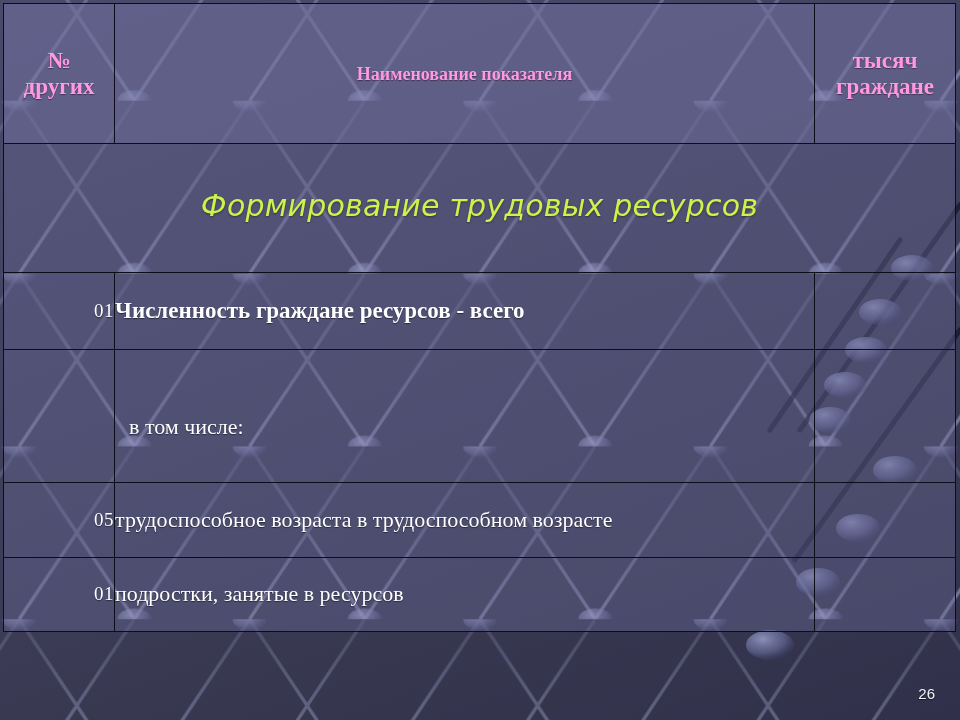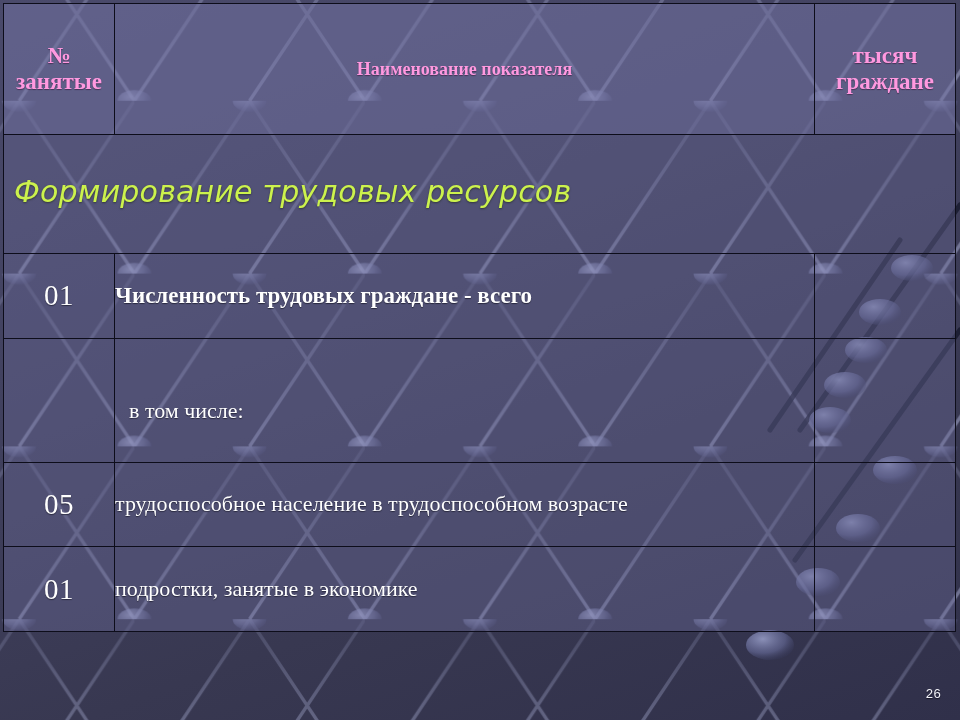--- a/index.html
+++ b/index.html
@@ -74,36 +74,37 @@
     line-height:1.12;
     text-shadow:0 1px 1px rgba(40,0,30,.45);
   }
   .hdr-num   { font-size:23px; }
   .hdr-name  { font-size:18px; }
   .hdr-val   { font-size:23px; }
 
   
   tr.title-row td {
     background:rgba(105,105,150,0.40);
+    text-align:center;
     padding:4px 10px 8px 10px;
   }
   .section-title {
     font-family:"DejaVu Sans", sans-serif;
     font-style:italic;
     font-size:30px;
     color:#ccf24d;
     letter-spacing:.2px;
     text-shadow:0 1px 2px rgba(20,30,0,.5);
   }
 
   
   td.num {
-    text-align:center;
+    text-align:right;
     color:#ffffff;
-    font-size:29px;
+    font-size:19px;
     letter-spacing:.5px;
     text-shadow:0 1px 1px rgba(0,0,10,.5);
     margin-left:12px;
   }
   td.name {
     color:#ffffff;
     font-size:22px;
     line-height:1.22;
     padding:5px 14px 5px 14px;
     text-align:justify;
@@ -113,24 +114,24 @@
   td.name.nojust { text-align:left; }
   td.name.strong { font-weight:bold; font-size:23px; }
   td.val { }
 
   
   .indent { padding-left:14px; display:block;margin-top:22px; }
 
   
   #page-no {
     position:absolute;
-    right:19px; bottom:18px;
+    right:25px; bottom:18px;
     color:#f2f2f8;
-    font-family:Liberation Mono, monospace;
-    font-size:13px;
+    font-family:Liberation Sans, sans-serif;
+    font-size:15px;
     text-shadow:0 1px 1px rgba(0,0,10,.6);
   }
 </style>
 </head>
 <body>
 
 <div id="slide">
 
   <svg class="lattice" viewBox="0 0 1160 880" preserveAspectRatio="none" aria-hidden="true">
     <defs>
@@ -185,60 +186,60 @@
       <colgroup>
         <col class="c-num">
           <col class="c-name">
           <col class="c-val">
       </colgroup>
       <tbody>
 
         <tr class="hdr">
           <td class="hdr-num">
             <div>№</div>
-            <div>занятые</div>
+            <div>других</div>
           </td>
           <td class="hdr-name">Наименование показателя</td>
           <td class="hdr-val">
             <div>тысяч</div>
             <div>граждане</div>
           </td>
         </tr>
 
         <tr class="title-row">
           <td colspan="3">
             <span class="section-title">Формирование трудовых ресурсов</span>
           </td>
         </tr>
 
         <tr>
           <td class="num">01</td>
-          <td class="name strong nojust">Численность трудовых граждане - всего</td>
+          <td class="name strong nojust">Численность граждане ресурсов - всего</td>
           <td class="val"></td>
         </tr>
 
         <tr>
           <td class="num"></td>
           <td class="name nojust">
             <span class="indent">в том числе:</span>
           </td>
           <td class="val"></td>
         </tr>
 
         <tr>
           <td class="num">05</td>
-          <td class="name">трудоспособное население в трудоспособном возрасте</td>
+          <td class="name">трудоспособное возраста в трудоспособном возрасте</td>
           <td class="val"></td>
         </tr>
 
 
 
         <tr>
           <td class="num">01</td>
-          <td class="name nojust">подростки, занятые в экономике</td>
+          <td class="name nojust">подростки, занятые в ресурсов</td>
           <td class="val"></td>
         </tr>
 
       </tbody>
     </table>
   </div>
 
   <div id="page-no">26</div>
 
 </div>

